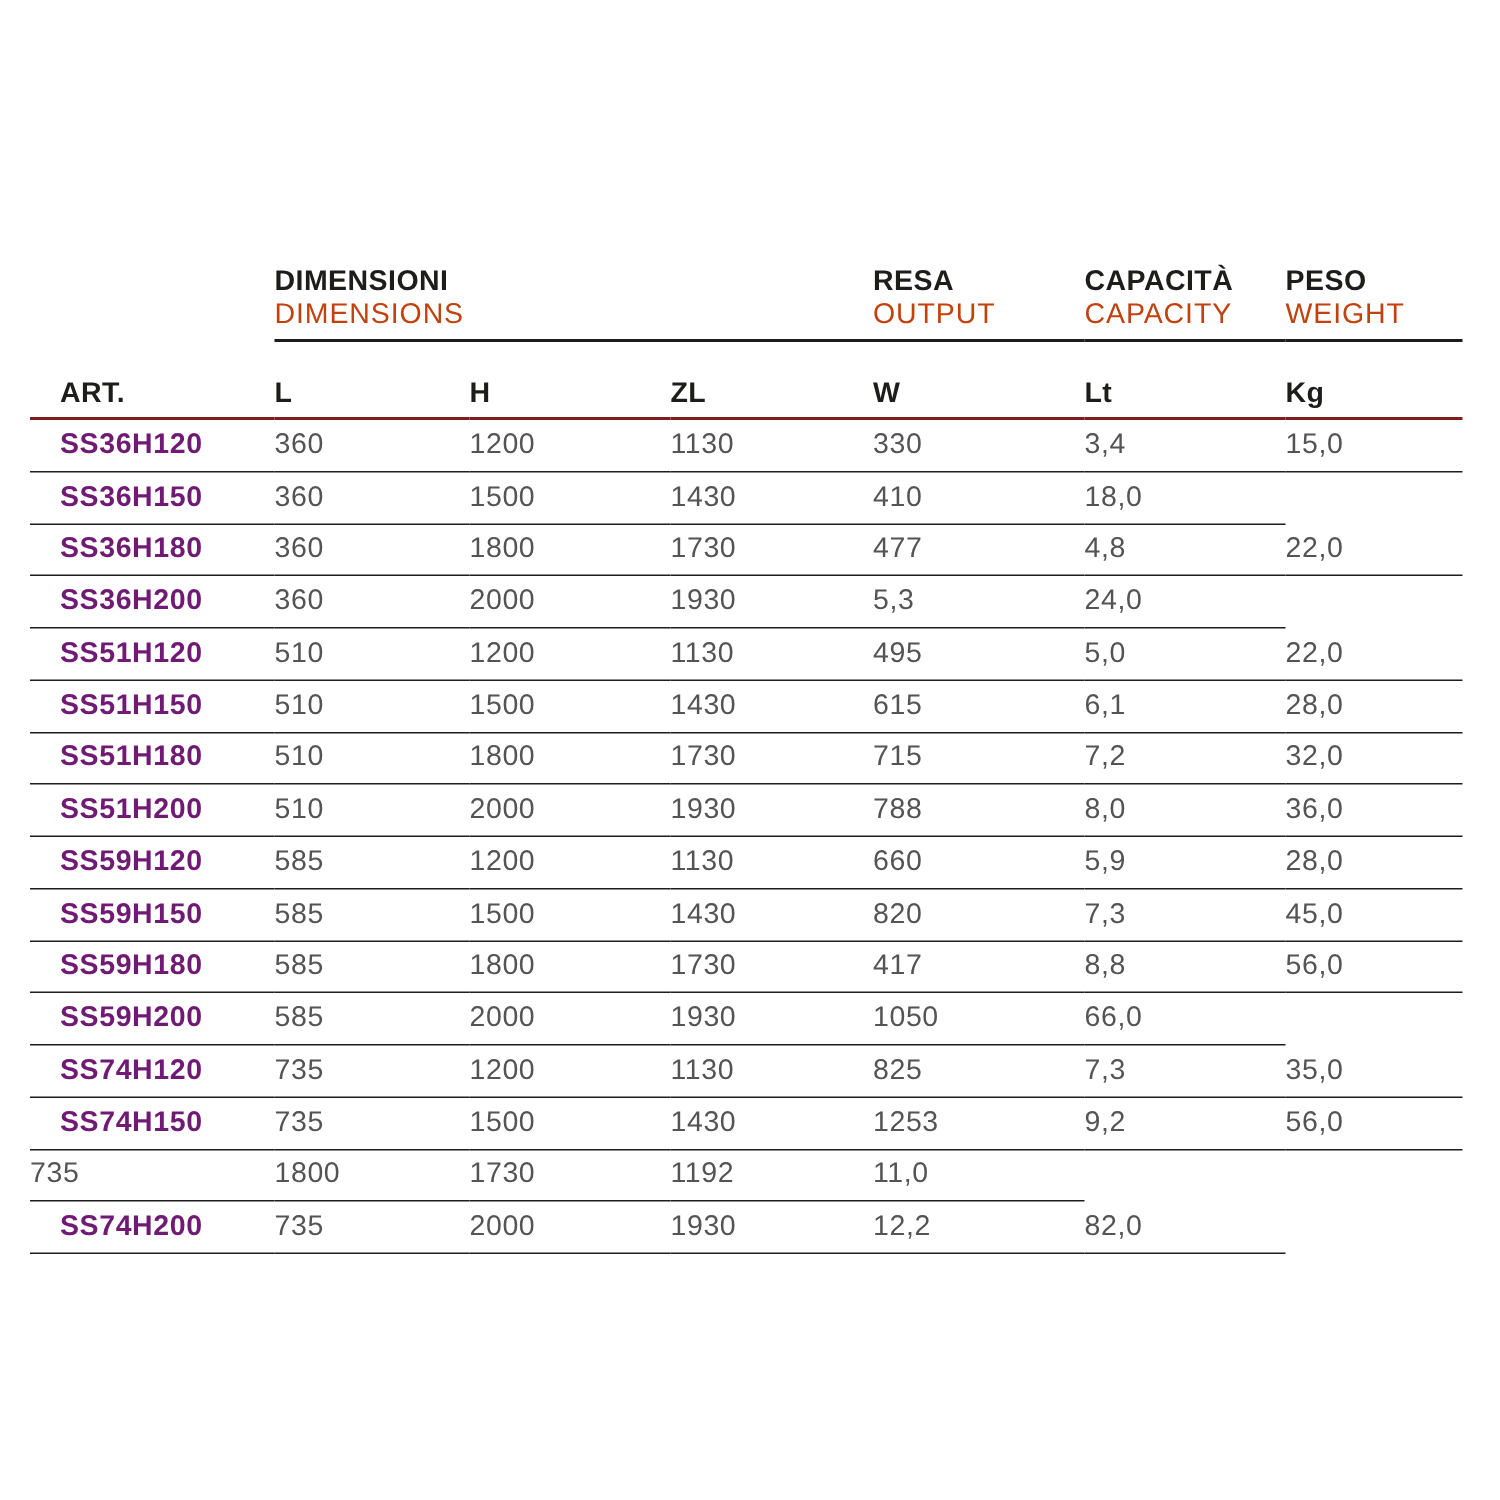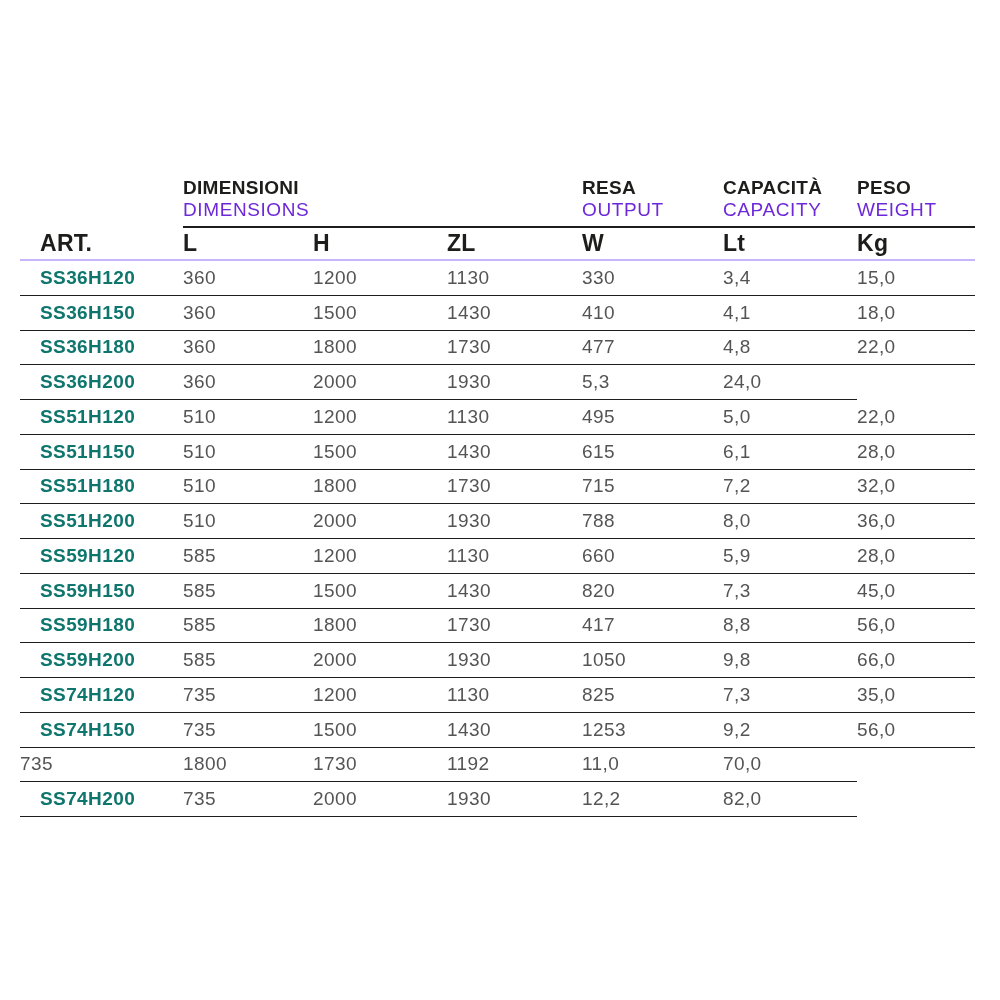--- a/index.html
+++ b/index.html
@@ -26,46 +26,47 @@
   .ghead .cell { height: 52px; padding-top: 1px; }
   .ghead .underlined { border-bottom: 2px solid #1d1d1b; }
   .g-main {
     font-size: 19px; font-weight: 700;
     letter-spacing: 0.3px; line-height: 22px;
     color: #1d1d1b; white-space: nowrap;
   }
   .g-sub {
     font-size: 19px; font-weight: 400;
     letter-spacing: 0.6px; line-height: 21px;
-    color: #6d28d9; white-space: nowrap;
+    color: #c2410c; white-space: nowrap;
   }
   .span3 { grid-column: 2 / span 3; }
 
   
   .chead .cell {
     height: 33px;
     display: flex; align-items: center;
-    font-size: 23px; font-weight: 700;
+    font-size: 19px; font-weight: 700;
     letter-spacing: 0.3px;
-    border-bottom: 2px solid #c4b5fd;
+    border-bottom: 2px solid #7f1d1d;
+    margin-top: 19px;
   }
 
   
   .row .cell {
     height: 34.75px;
     display: flex; align-items: center;
     border-bottom: 1.6px solid #1d1d1b;
     font-size: 19px;
     white-space: nowrap;
   }
   .cell.art {
     padding-left: 20px;
     font-weight: 700;
     letter-spacing: 0.4px;
-    color: #0f766e;
+    color: #701a75;
   }
   .cell.val {
     font-weight: 400;
     letter-spacing: 0.4px;
     color: #545456;
   }
   .chead .art-h { padding-left: 20px; }
 </style>
 </head>
 <body>
@@ -113,21 +114,20 @@
     <div class="cell val">3,4</div>
     <div class="cell val">15,0</div>
   </div>
 
   <div class="grid row">
     <div class="cell art">SS36H150</div>
     <div class="cell val">360</div>
     <div class="cell val">1500</div>
     <div class="cell val">1430</div>
     <div class="cell val">410</div>
-    <div class="cell val">4,1</div>
     <div class="cell val">18,0</div>
   </div>
 
   <div class="grid row">
     <div class="cell art">SS36H180</div>
     <div class="cell val">360</div>
     <div class="cell val">1800</div>
     <div class="cell val">1730</div>
     <div class="cell val">477</div>
     <div class="cell val">4,8</div>
@@ -212,21 +212,20 @@
     <div class="cell val">8,8</div>
     <div class="cell val">56,0</div>
   </div>
 
   <div class="grid row">
     <div class="cell art">SS59H200</div>
     <div class="cell val">585</div>
     <div class="cell val">2000</div>
     <div class="cell val">1930</div>
     <div class="cell val">1050</div>
-    <div class="cell val">9,8</div>
     <div class="cell val">66,0</div>
   </div>
 
   <div class="grid row">
     <div class="cell art">SS74H120</div>
     <div class="cell val">735</div>
     <div class="cell val">1200</div>
     <div class="cell val">1130</div>
     <div class="cell val">825</div>
     <div class="cell val">7,3</div>
@@ -242,21 +241,20 @@
     <div class="cell val">9,2</div>
     <div class="cell val">56,0</div>
   </div>
 
   <div class="grid row">
     <div class="cell val">735</div>
     <div class="cell val">1800</div>
     <div class="cell val">1730</div>
     <div class="cell val">1192</div>
     <div class="cell val">11,0</div>
-    <div class="cell val">70,0</div>
   </div>
 
   <div class="grid row">
     <div class="cell art">SS74H200</div>
     <div class="cell val">735</div>
     <div class="cell val">2000</div>
     <div class="cell val">1930</div>
     <div class="cell val">12,2</div>
     <div class="cell val">82,0</div>
   </div>

